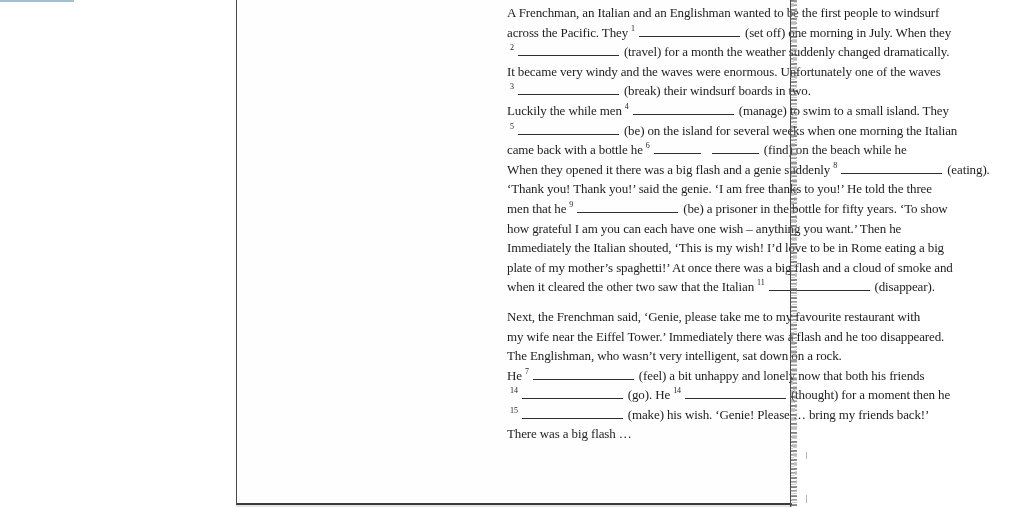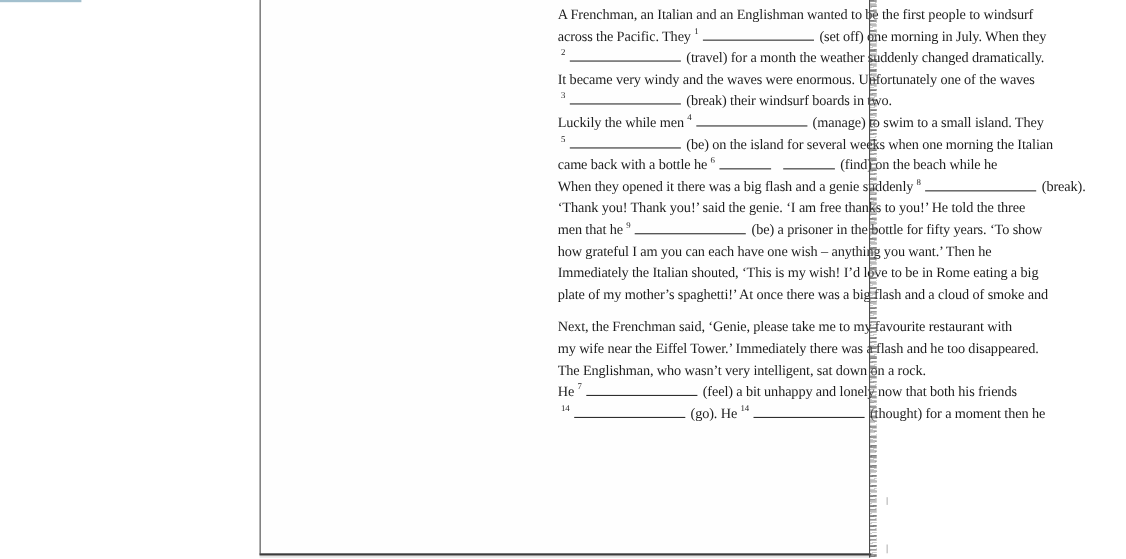--- a/index.html
+++ b/index.html
@@ -88,29 +88,32 @@
 <div class="page-box">
   <div class="content">
       <div class="line"><span>A Frenchman, an Italian and an Englishman wanted to be the first people to windsurf</span></div>
       <div class="line"><span>across the Pacific. They</span><sup class="blank-num">1</sup><span class="blank"></span><span>(set off) one morning in July. When they</span></div>
       <div class="line"><sup class="blank-num">2</sup><span class="blank"></span><span>(travel) for a month the weather suddenly changed dramatically.</span></div>
       <div class="line"><span>It became very windy and the waves were enormous. Unfortunately one of the waves</span></div>
       <div class="line"><sup class="blank-num">3</sup><span class="blank"></span><span>(break) their windsurf boards in two.</span></div>
       <div class="line"><span>Luckily the while men</span><sup class="blank-num">4</sup><span class="blank"></span><span>(manage) to swim to a small island. They</span></div>
       <div class="line"><sup class="blank-num">5</sup><span class="blank"></span><span>(be) on the island for several weeks when one morning the Italian</span></div>
       <div class="line"><span>came back with a bottle he</span><sup class="blank-num">6</sup><span class="blank half"></span><span class="blank half"></span><span>(find) on the beach while he</span></div>
-      <div class="line"><span>When they opened it there was a big flash and a genie suddenly</span><sup class="blank-num">8</sup><span class="blank"></span><span>(break).</span></div>
+      <div class="line"><span>When they opened it there was a big flash and a genie suddenly</span><sup class="blank-num">8</sup><span class="blank"></span><span>(eating).</span></div>
       <div class="line"><span>‘Thank you! Thank you!’ said the genie. ‘I am free thanks to you!’ He told the three</span></div>
       <div class="line"><span>men that he</span><sup class="blank-num">9</sup><span class="blank"></span><span>(be) a prisoner in the bottle for fifty years. ‘To show</span></div>
       <div class="line"><span>how grateful I am you can each have one wish – anything you want.’ Then he</span></div>
       <div class="line"><span>Immediately the Italian shouted, ‘This is my wish! I’d love to be in Rome eating a big</span></div>
       <div class="line"><span>plate of my mother’s spaghetti!’ At once there was a big flash and a cloud of smoke and</span></div>
+      <div class="line"><span>when it cleared the other two saw that the Italian</span><sup class="blank-num">11</sup><span class="blank"></span><span>(disappear).</span></div>
       <div class="line gap"><span>Next, the Frenchman said, ‘Genie, please take me to my favourite restaurant with</span></div>
       <div class="line"><span>my wife near the Eiffel Tower.’ Immediately there was a flash and he too disappeared.</span></div>
       <div class="line"><span>The Englishman, who wasn’t very intelligent, sat down on a rock.</span></div>
       <div class="line"><span>He</span><sup class="blank-num">7</sup><span class="blank"></span><span>(feel) a bit unhappy and lonely now that both his friends</span></div>
       <div class="line"><sup class="blank-num">14</sup><span class="blank"></span><span>(go). He</span><sup class="blank-num">14</sup><span class="blank"></span><span>(thought) for a moment then he</span></div>
+      <div class="line"><sup class="blank-num">15</sup><span class="blank"></span><span>(make) his wish. ‘Genie! Please … bring my friends back!’</span></div>
+      <div class="line"><span>There was a big flash …</span></div>
     </div>
 </div>
 
 <div class="right-edge"></div>
 <div class="edge-tick t1"></div>
 <div class="edge-tick t2"></div>
 
 </body></html>

